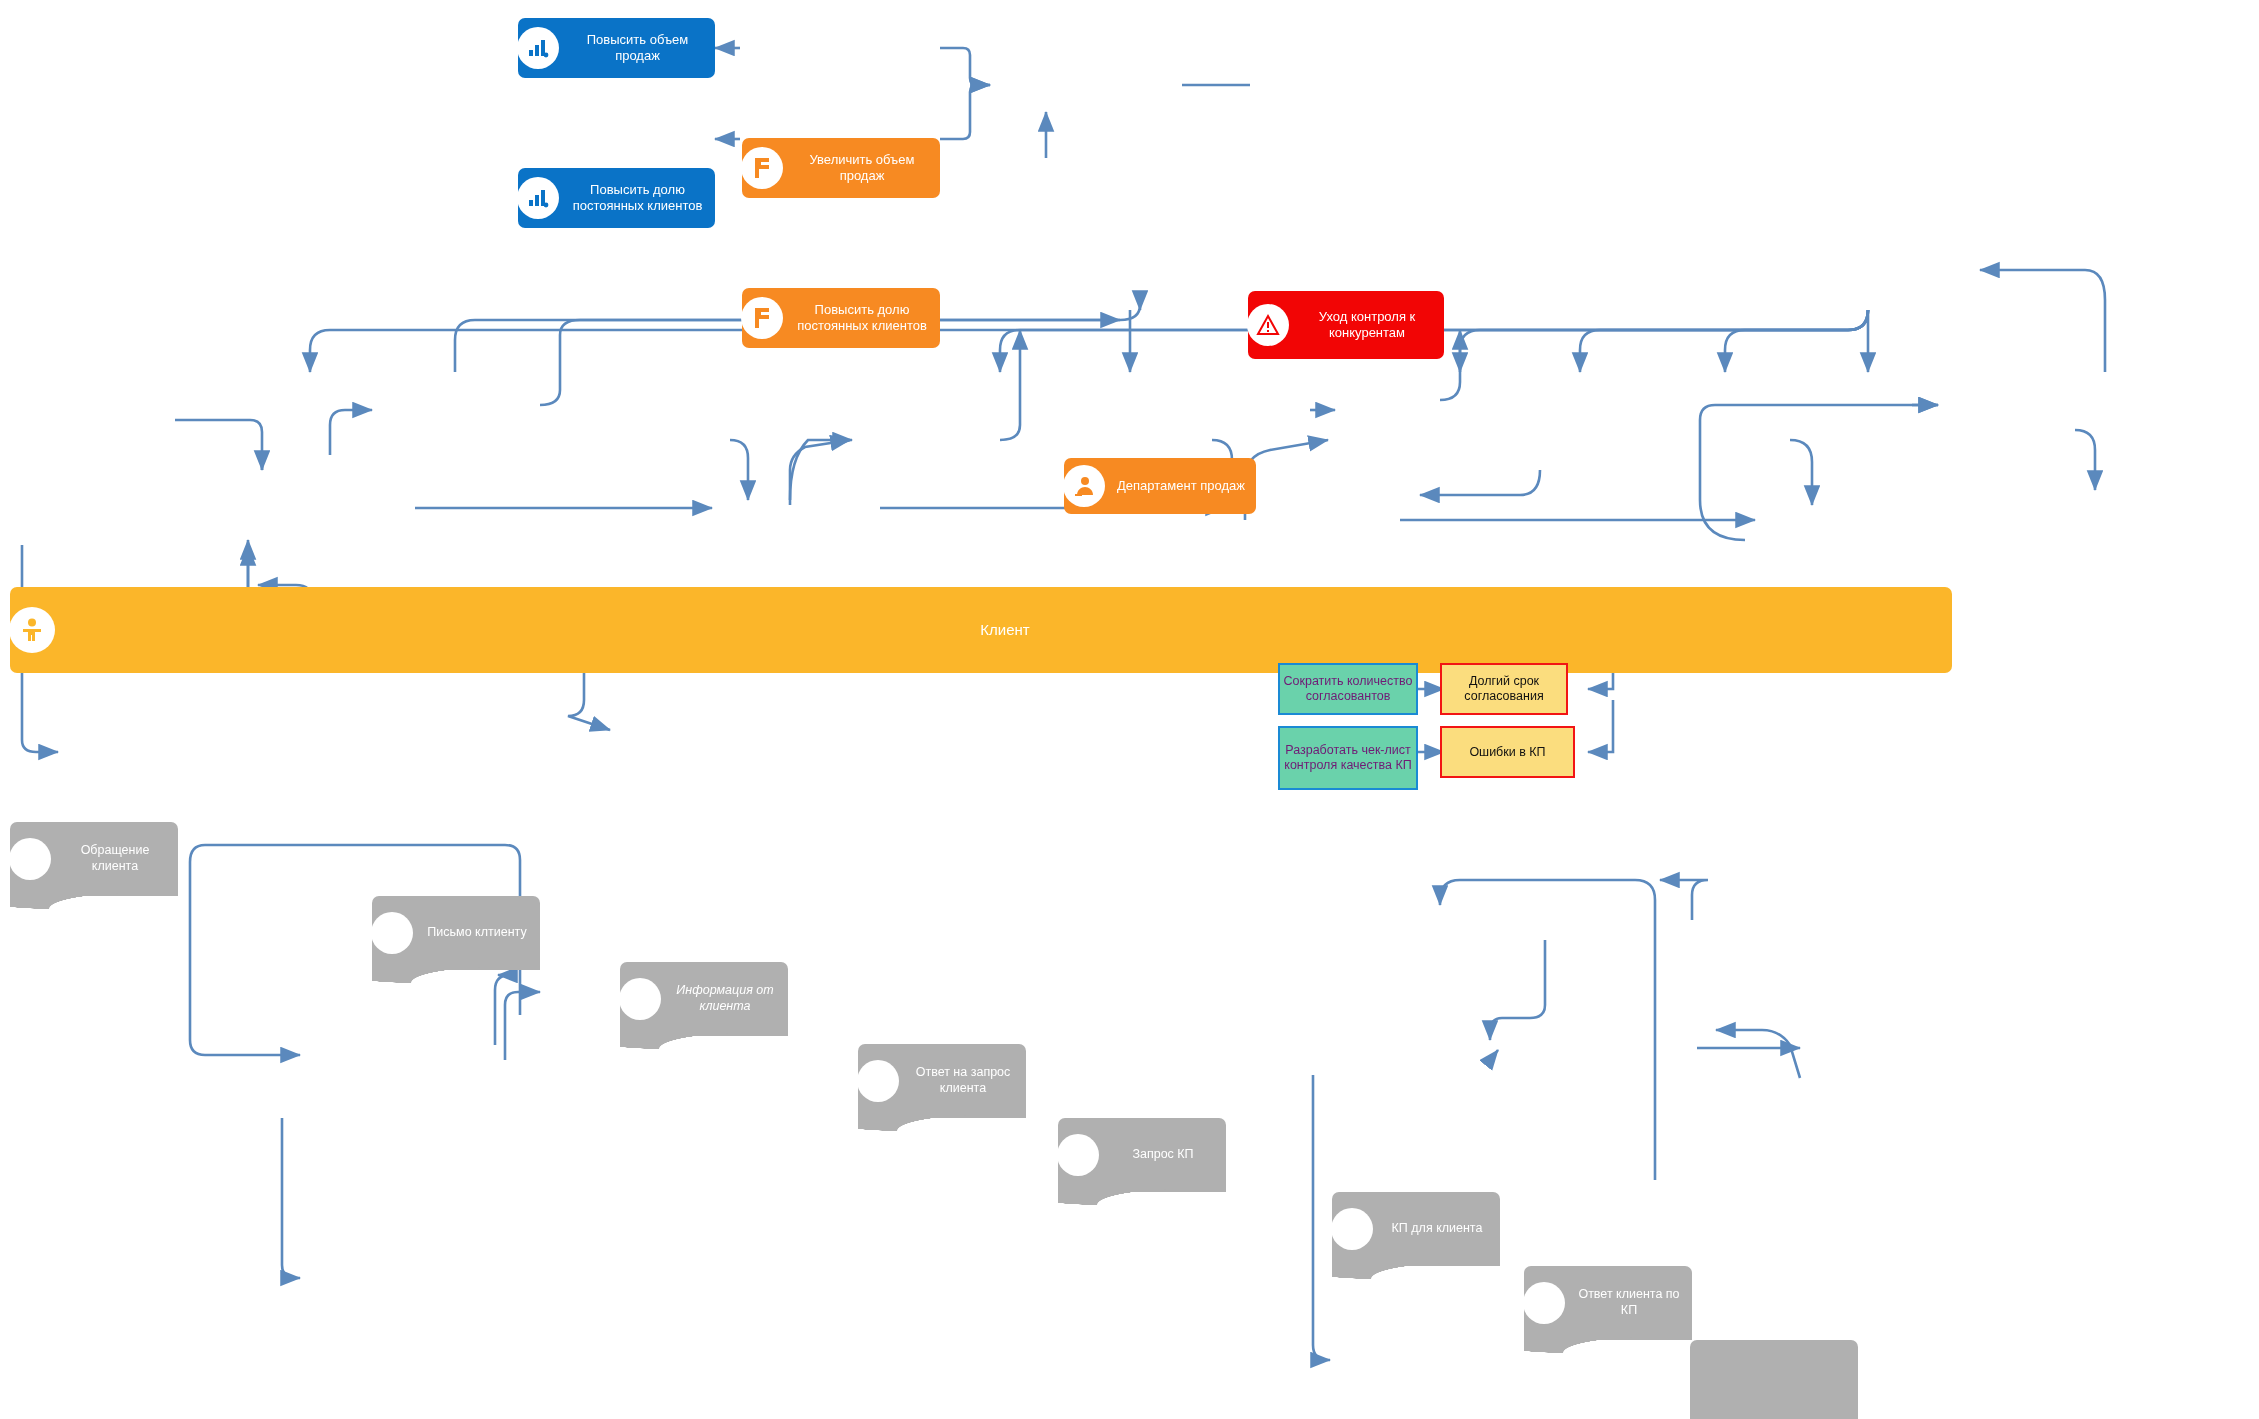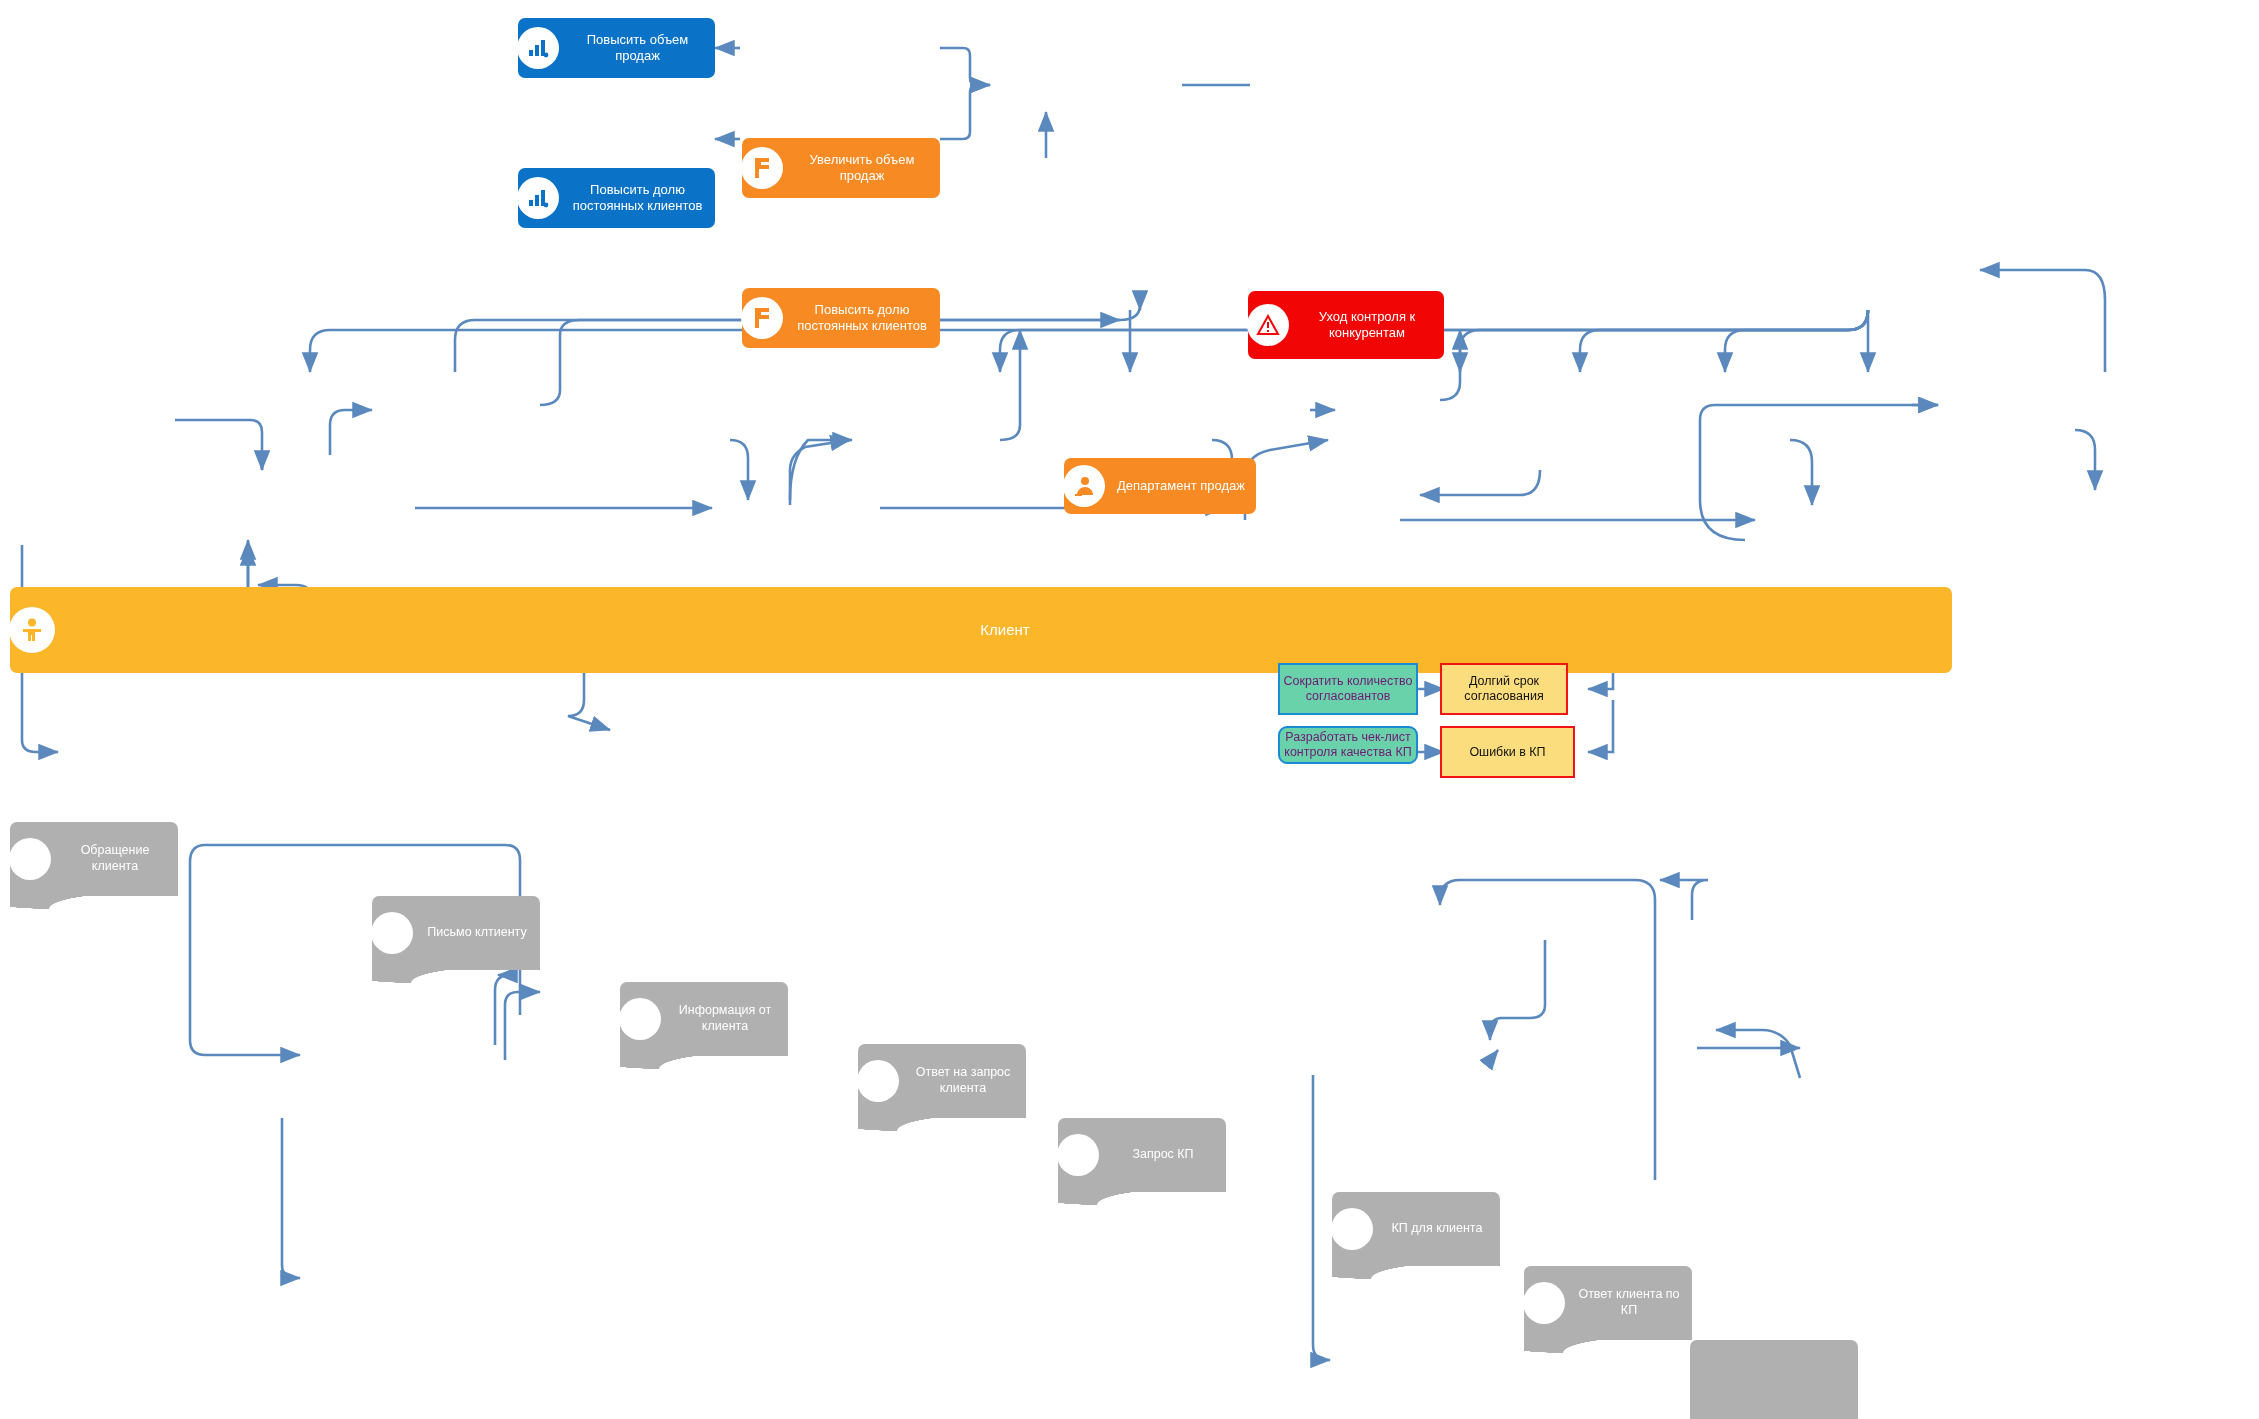--- a/index.html
+++ b/index.html
@@ -281,21 +281,21 @@
     <span class="ic">
       <svg width="20" height="24" viewBox="0 0 20 24">
           <path fill="none" stroke="#fff" stroke-width="2" d="M4 2h8l5 5v15H4z"></path>
           <rect x="7" y="11" width="7" height="1.8" fill="#fff"></rect>
           <rect x="7" y="15" width="7" height="1.8" fill="#fff"></rect>
         </svg>
     </span>
     <span class="lbl">Письмо клтиенту</span>
   </div>
 
-  <div class="node notch n-doc" style="left:620px;top:384px;width:168px;height:74px;">
+  <div class="node notch n-doc" style="left:620px;top:364px;width:168px;height:74px;font-style:italic;">
     <span class="ic">
       <svg width="20" height="24" viewBox="0 0 20 24">
           <path fill="none" stroke="#fff" stroke-width="2" d="M4 2h8l5 5v15H4z"></path>
           <rect x="7" y="11" width="7" height="1.8" fill="#fff"></rect>
           <rect x="7" y="15" width="7" height="1.8" fill="#fff"></rect>
         </svg>
     </span>
     <span class="lbl">Информация от клиента</span>
   </div>
 
@@ -344,21 +344,21 @@
   </div>
 
   <div class="node notch n-doc" style="left:1690px;top:372px;width:168px;height:82px;">
     
     
   </div>
 
   <div class="n-rect n-measure" style="left:1278px;top:663px;width:140px;height:52px;">
     <span>Сократить количество согласовантов</span>
   </div>
-  <div class="n-rect n-measure" style="left:1278px;top:726px;width:140px;height:38px;border-radius:9px;">
+  <div class="n-rect n-measure" style="left:1278px;top:726px;width:140px;height:64px;">
     <span>Разработать чек-лист контроля качества КП</span>
   </div>
   <div class="n-rect n-problem" style="left:1440px;top:663px;width:128px;height:52px;">
     <span>Долгий срок согласования</span>
   </div>
   <div class="n-rect n-problem" style="left:1440px;top:726px;width:135px;height:52px;">
     <span>Ошибки в КП</span>
   </div>
 
 </div>

